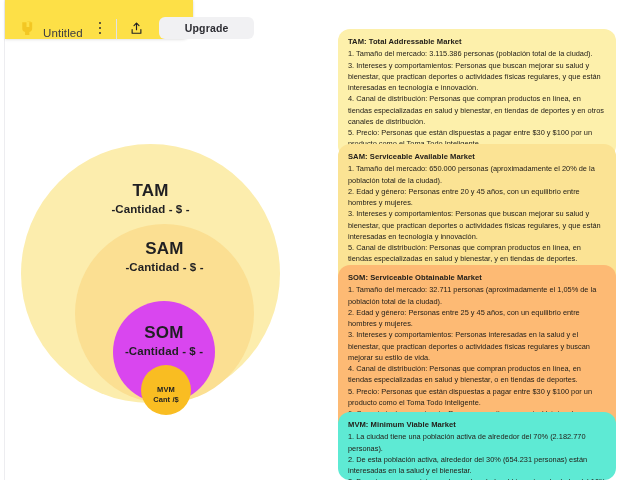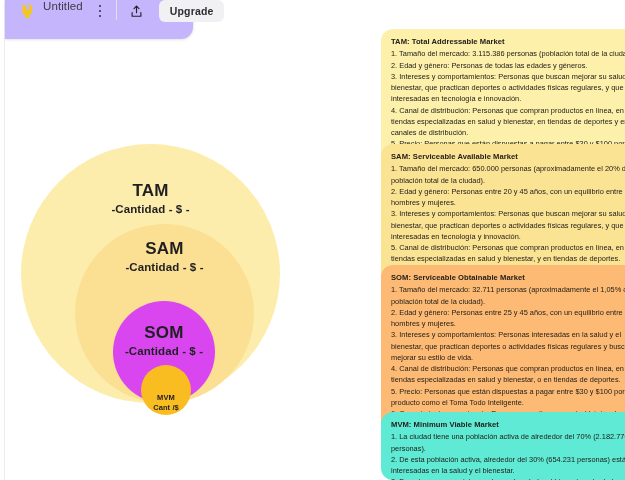--- a/index.html
+++ b/index.html
@@ -10,23 +10,23 @@
     -webkit-font-smoothing:antialiased;
   }
   #app{position:relative;width:625px;height:480px;background:#ffffff;}
 
   
   .rail-line{position:absolute;left:4px;top:0;width:1px;height:480px;background:#ededf0;}
 
   
   .topbar{
     position:absolute;left:5px;top:0;width:188px;height:39px;
-    background:#c4b5fd;border-bottom-right-radius:12px;
+    background:#fde047;border-bottom-right-radius:12px;
     box-shadow:0 1px 3px rgba(0,0,0,.10), 1px 0 2px rgba(0,0,0,.04);
-    display:flex;align-items:flex-start;gap:0px;
+    display:flex;align-items:flex-end;gap:0px;
     z-index:5;
   }
   .logo{
     width:26px;height:22px;margin-left:8px;margin-right:2px;
     display:flex;align-items:center;justify-content:center;flex:none;
   }
   .doc-title{
     font-size:11.5px;color:#3c3c43;letter-spacing:.1px;
     white-space:nowrap;padding:0 6px 0 2px;
     border-radius:4px;
@@ -37,46 +37,46 @@
     border-radius:4px;cursor:pointer;
   }
   .kebab i{display:block;width:2.6px;height:2.6px;border-radius:50%;background:#2f2f34;}
   .divider-v{width:1px;height:20px;background:#e2e2e6;margin:0 9px 0 7px;flex:none;}
   .share-btn{
     width:22px;height:22px;flex:none;display:flex;align-items:center;justify-content:center;
     border-radius:4px;cursor:pointer;
   }
   .upgrade-btn{
     margin-left:11px;background:#f1f1f3;border:none;border-radius:6px;
-    padding:5px 11px;font-size:10.5px;font-weight:700;color:#2d2d33;
+    padding:5px 26px;font-size:10.5px;font-weight:700;color:#2d2d33;
     font-family:"Liberation Sans", sans-serif;cursor:pointer;letter-spacing:.15px;
   }
 
   
   .diagram-pane{position:absolute;left:5px;top:39px;width:308px;height:441px;background:#fff;overflow:hidden;}
   .circles{position:absolute;left:0;top:0;width:308px;height:441px;}
 
   .circ{position:absolute;border-radius:50%;display:flex;flex-direction:column;align-items:center;}
   .circ-tam{left:16px;top:105px;width:259px;height:259px;background:#fcedad;}
   .circ-sam{left:70px;top:185px;width:179px;height:179px;background:#fbdf92;}
   .circ-som{left:108px;top:262px;width:102px;height:102px;background:#d946ef;}
   .circ-mvm{left:136px;top:326px;width:50px;height:50px;background:#f9bd22;}
 
   .lbl{ color:#1f1f22; text-align:center; font-weight:700; line-height:1.28; }
   .lbl-name{font-size:17px;letter-spacing:.2px;}
   .lbl-sub{font-size:11.5px;letter-spacing:.1px;}
   .circ-tam .lbl{margin-top:36px;}
   .circ-sam .lbl{margin-top:14px;}
   .circ-som .lbl{margin-top:21px;}
-  .circ-mvm .lbl{margin-top:28px;}
+  .circ-mvm .lbl{margin-top:20px;}
   .circ-mvm .lbl-name{font-size:7.5px;}
   .circ-mvm .lbl-sub{font-size:7.5px;}
 
   
-  .notes{position:absolute;left:338px;top:0;width:241px;height:480px;margin-left:43px;}
+  .notes{position:absolute;left:338px;top:0;width:241px;height:480px;}
   .note{
     position:absolute;left:0;width:278px;border-radius:12px;
     padding:7px 10px 8px 10px;box-sizing:border-box;
     color:#24201a;
   }
   .note-title{font-size:7.6px;font-weight:700;line-height:1.5;margin-bottom:1px;letter-spacing:.05px;}
   .note-line{font-size:7.4px;line-height:1.52;letter-spacing:0px;}
 
   .note-tam{top:29px;background:#fdf0ab;}
   .note-sam{top:144px;background:#fbe394;}
@@ -152,21 +152,20 @@
       </div>
 
     </div>
   </div>
 
   <div class="notes">
 
     <div class="note note-tam">
       <div class="note-title">TAM: Total Addressable Market</div>
       <div class="note-line">1. Tamaño del mercado: 3.115.386 personas (población total de la ciudad).</div>
-      <div class="note-line">2. Edad y género: Personas de todas las edades y géneros.</div>
       <div class="note-line">3. Intereses y comportamientos: Personas que buscan mejorar su salud y bienestar, que practican deportes o actividades físicas regulares, y que están interesadas en tecnología e innovación.</div>
       <div class="note-line">4. Canal de distribución: Personas que compran productos en línea, en tiendas especializadas en salud y bienestar, en tiendas de deportes y en otros canales de distribución.</div>
       <div class="note-line">5. Precio: Personas que están dispuestas a pagar entre $30 y $100 por un producto como el Toma Todo Inteligente</div>
     </div>
 
     <div class="note note-sam">
       <div class="note-title">SAM: Serviceable Available Market</div>
       <div class="note-line">1. Tamaño del mercado: 650.000 personas (aproximadamente el 20% de la población total de la ciudad).</div>
       <div class="note-line">2. Edad y género: Personas entre 20 y 45 años, con un equilibrio entre hombres y mujeres.</div>
       <div class="note-line">3. Intereses y comportamientos: Personas que buscan mejorar su salud y bienestar, que practican deportes o actividades físicas regulares, y que están interesadas en tecnología y innovación.</div>

